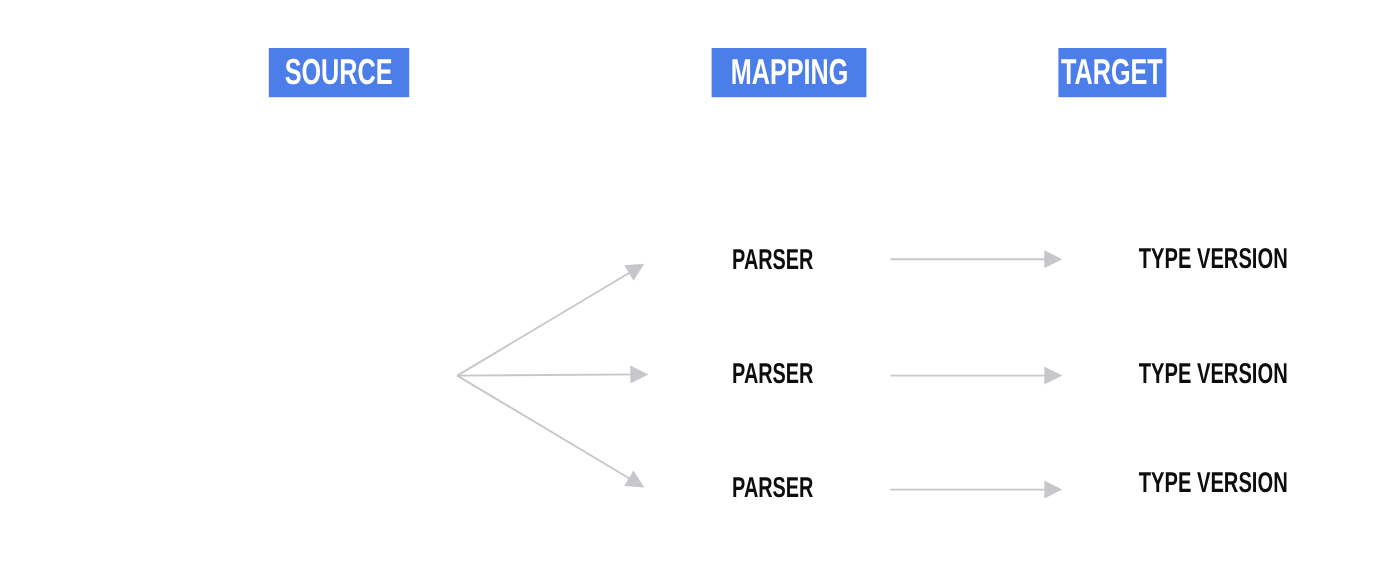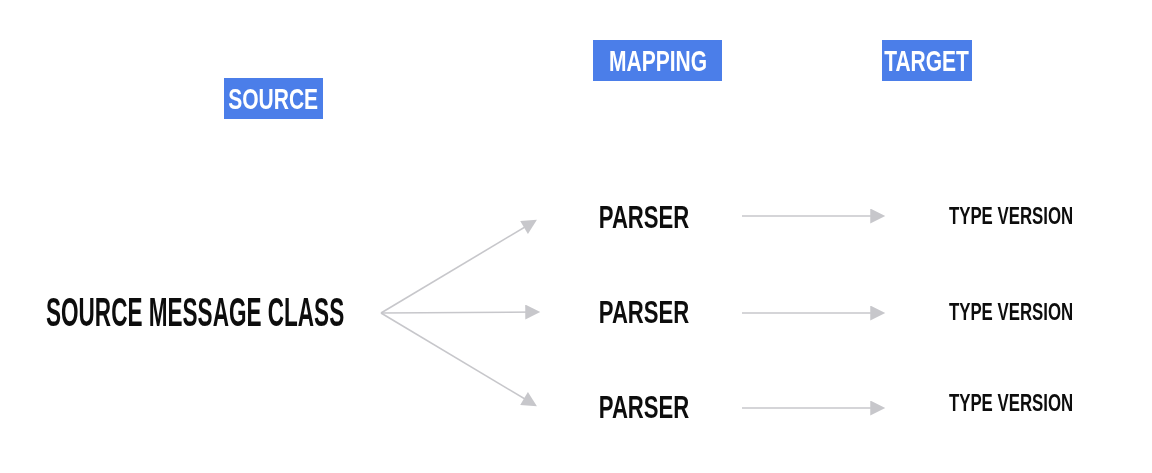--- a/index.html
+++ b/index.html
@@ -42,21 +42,21 @@
     font-weight: 700;
     font-size: 30px;
     line-height: 1;
     white-space: nowrap;
   }
   .col-header .squish {
     display: inline-block;
     transform: scaleX(0.70);
     transform-origin: center center;
   }
-  .header-source  { left: 224px; top: 40px; width: 99px;  height: 41px; margin-top: 38px; }
+  .header-source  { left: 224px; top: 40px; width: 117px;  height: 41px; }
   .header-mapping { left: 593px; top: 40px; width: 129px; height: 41px; text-align: right; }
   .header-target  { left: 882px; top: 40px; width: 90px;  height: 41px; }
 
   .node {
     position: absolute;
     color: var(--node-text);
     font-weight: 700;
     white-space: nowrap;
     line-height: 1;
   }
@@ -65,21 +65,21 @@
     transform-origin: center center;
   }
   .source-node {
     left: 46px; top: 312px;
     transform: translateY(-50%);
     font-size: 41px;
   }
   .source-node .squish { transform: scaleX(0.55); transform-origin: left center; }
 
   .parser-node {
-    font-size: 32px;
+    font-size: 24px;
     transform: translate(-50%, -50%);
     left: 644px;
   }
   .parser-node .squish { transform: scaleX(0.69); }
   .parser-1 { top: 217px; }
   .parser-2 { top: 312px; }
   .parser-3 { top: 407px; }
 
   .type-node {
     font-size: 24px;
@@ -113,23 +113,20 @@
   <div class="col-header header-source">
     <span class="squish">SOURCE</span>
   </div>
   <div class="col-header header-mapping">
     <span class="squish">MAPPING</span>
   </div>
   <div class="col-header header-target">
     <span class="squish">TARGET</span>
   </div>
 
-  <div class="node source-node">
-    <span class="squish">SOURCE MESSAGE CLASS</span>
-  </div>
 
   <div class="node parser-node parser-1">
     <span class="squish">PARSER</span>
   </div>
   <div class="node parser-node parser-2">
     <span class="squish">PARSER</span>
   </div>
   <div class="node parser-node parser-3">
     <span class="squish">PARSER</span>
   </div>

